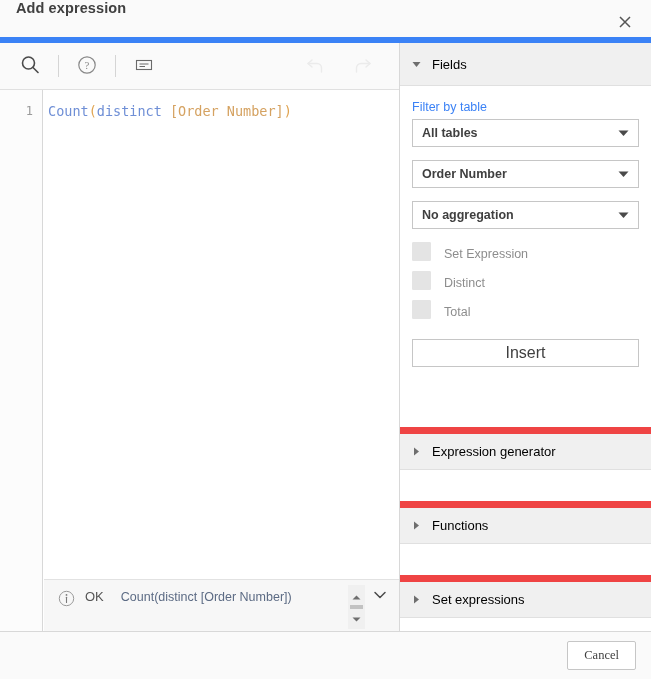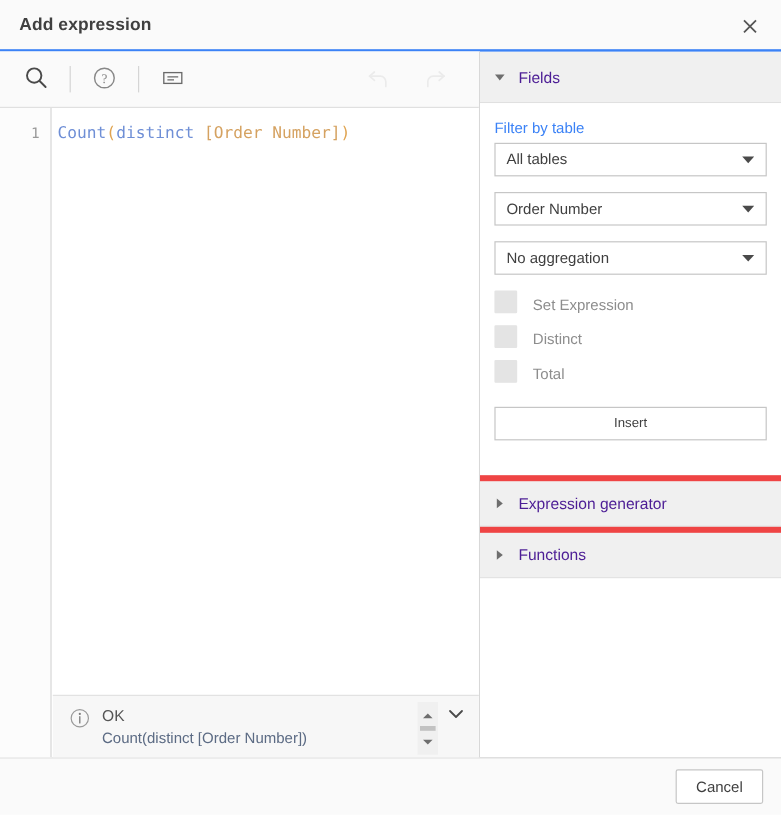--- a/index.html
+++ b/index.html
@@ -20,23 +20,23 @@
     display: flex;
     flex-direction: column;
   }
 
   
   .titlebar {
     position: relative;
     height: 43px;
     min-height: 43px;
     background: #fafafa;
-    border-bottom: 2px solid #3b82f6;
-    display: flex;
-    align-items: center;
+    border-bottom: 6px solid #3b82f6;
+    display: flex;
+    align-items: flex-start;
   }
   .titlebar-title {
     font-size: 14.5px;
     font-weight: bold;
     color: #404040;
     padding-left: 16px;
     letter-spacing: 0.1px;
   }
   .close-btn {
     position: absolute;
@@ -155,21 +155,21 @@
     align-items: flex-start;
     padding: 9px 0 0 14px;
   }
   .status-icon {
     width: 17px;
     height: 17px;
     margin-right: 10px;
     flex: 0 0 auto;
     margin-top: 1px;
   }
-  .status-texts { display: flex; flex-direction: column; gap: 3px; }
+  .status-texts { display: flex; gap: 17px; }
   .status-title {
     font-size: 13px;
     color: #555555;
     line-height: 15px;
   }
   .status-detail {
     font-size: 12.5px;
     color: #5c6b84;
     font-family: "Liberation Sans", sans-serif;
     line-height: 16px;
@@ -221,45 +221,45 @@
   .accordion-header {
     height: 43px;
     min-height: 43px;
     background: #f0f0f0;
     border-bottom: 1px solid #e0e0e0;
     display: flex;
     align-items: center;
     padding-left: 12px;
     cursor: pointer;
     font-size: 13px;
-    color: #4c1d95;
+    color: #000000;
   }
   .accordion-header .tri { margin-right: 11px; display: flex; }
-  .accordion-header.collapsed { border-top: 5px solid #ef4444; }
+  .accordion-header.collapsed { border-top: 7px solid #ef4444; margin-top: 31px; }
 
   .panel-content {
     padding: 14px 12px 8px 12px;
     background: #ffffff;
   }
   .field-label {
     font-size: 12.5px;
     color: #3b82f6;
     margin-bottom: 5px;
   }
   .select-box {
     position: relative;
     height: 28px;
     border: 1px solid #c6c6c6;
     background: #ffffff;
     display: flex;
     align-items: center;
     padding: 0 26px 0 9px;
     font-size: 12.5px;
     color: #3f3f3f;
-    font-weight: normal;
+    font-weight: bold;
     margin-bottom: 13px;
     cursor: pointer;
   }
   .select-box .caret {
     position: absolute;
     right: 9px;
     top: 50%;
     transform: translateY(-50%);
     display: flex;
   }
@@ -283,21 +283,21 @@
     font-size: 12.5px;
     color: #8d8d8d;
   }
 
   .insert-btn {
     margin-top: 10px;
     width: 100%;
     height: 28px;
     border: 1px solid #c6c6c6;
     background: #ffffff;
-    font-size: 11px;
+    font-size: 16px;
     color: #3f3f3f;
     cursor: pointer;
     font-family: "Liberation Sans", sans-serif;
   }
 
   .accordion-spacer { flex: 1 1 auto; background: #ffffff; }
 
   
   .footer {
     height: 48px;
@@ -313,21 +313,21 @@
   .footer-btn {
     min-width: 68px;
     height: 29px;
     padding: 0 16px;
     border: 1px solid #c6c6c6;
     background: #ffffff;
     border-radius: 2px;
     font-size: 12.5px;
     color: #3f3f3f;
     cursor: pointer;
-    font-family: Liberation Sans, sans-serif;
+    font-family: Liberation Serif, serif;
   }
 </style>
 </head>
 <body>
 
 <div class="dialog">
 
   <div class="titlebar">
     <div class="titlebar-title">Add expression</div>
     <button class="close-btn">
@@ -505,20 +505,28 @@
 
       <div class="accordion-header collapsed">
         <span class="tri">
           <svg width="9" height="9" viewBox="0 0 9 9">
               <path d="M2 0.5 L2 8.5 L7 4.5 Z" fill="#6e6e6e"></path>
             </svg>
         </span>
         <span>Functions</span>
       </div>
 
+      <div class="accordion-header collapsed">
+        <span class="tri">
+          <svg width="9" height="9" viewBox="0 0 9 9">
+              <path d="M2 0.5 L2 8.5 L7 4.5 Z" fill="#6e6e6e"></path>
+            </svg>
+        </span>
+        <span>Set expressions</span>
+      </div>
 
 
       <div class="accordion-spacer"></div>
     </div>
   </div>
 
   <div class="footer">
     <button class="footer-btn">Cancel</button>
   </div>
 

